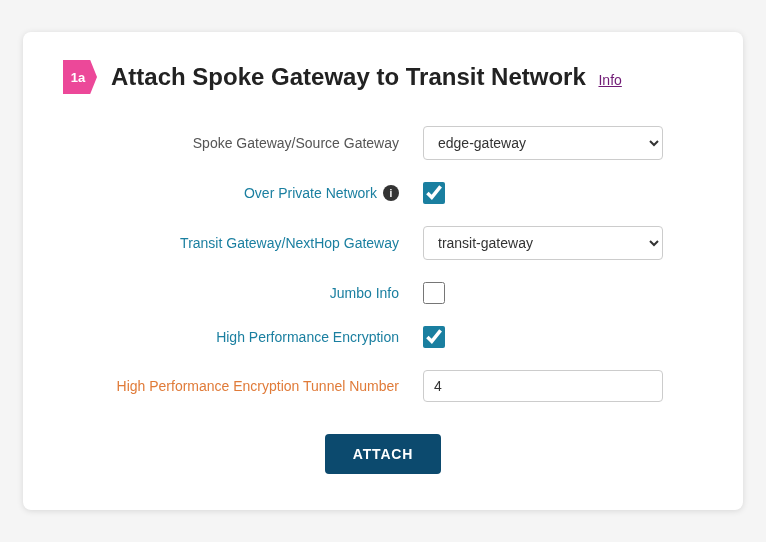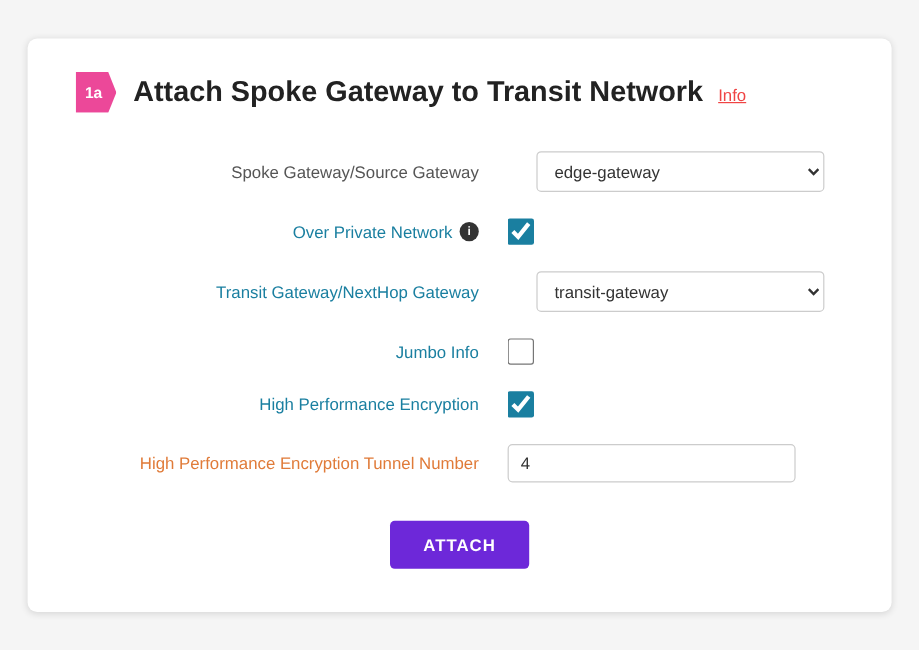--- a/index.html
+++ b/index.html
@@ -41,21 +41,21 @@
     }
     .header-title {
       font-size: 24px;
       font-weight: 600;
       color: #222;
     }
     .header-title span {
       font-weight: 800;
     }
     .info-link {
-      color: #ef4444;
+      color: #701a75;
       font-size: 14px;
       text-decoration: underline;
       cursor: pointer;
       margin-left: 6px;
     }
     .form-row {
       margin-bottom: 22px;
       display: flex;
       align-items: center;
       justify-content: center;
@@ -85,21 +85,20 @@
     select.input-select {
       width: 100%;
       padding: 7px 10px;
       border: 1px solid #ccc;
       border-radius: 4px;
       font-size: 14px;
       color: #333;
       background: #fff;
       appearance: auto;
       cursor: pointer;
-      margin-left: 24px;
     }
     input.text-input {
       width: 100%;
       padding: 7px 10px;
       border: 1px solid #ccc;
       border-radius: 4px;
       font-size: 14px;
       color: #333;
     }
     .checkbox-wrapper {
@@ -126,21 +125,21 @@
       font-weight: 700;
       cursor: help;
       flex-shrink: 0;
     }
     .button-row {
       display: flex;
       justify-content: center;
       margin-top: 32px;
     }
     .attach-button {
-      background: #6d28d9;
+      background: #0c4a6e;
       color: #fff;
       border: none;
       border-radius: 4px;
       padding: 12px 28px;
       font-size: 14px;
       font-weight: 700;
       letter-spacing: 0.06em;
       cursor: pointer;
       text-transform: uppercase;
     }

